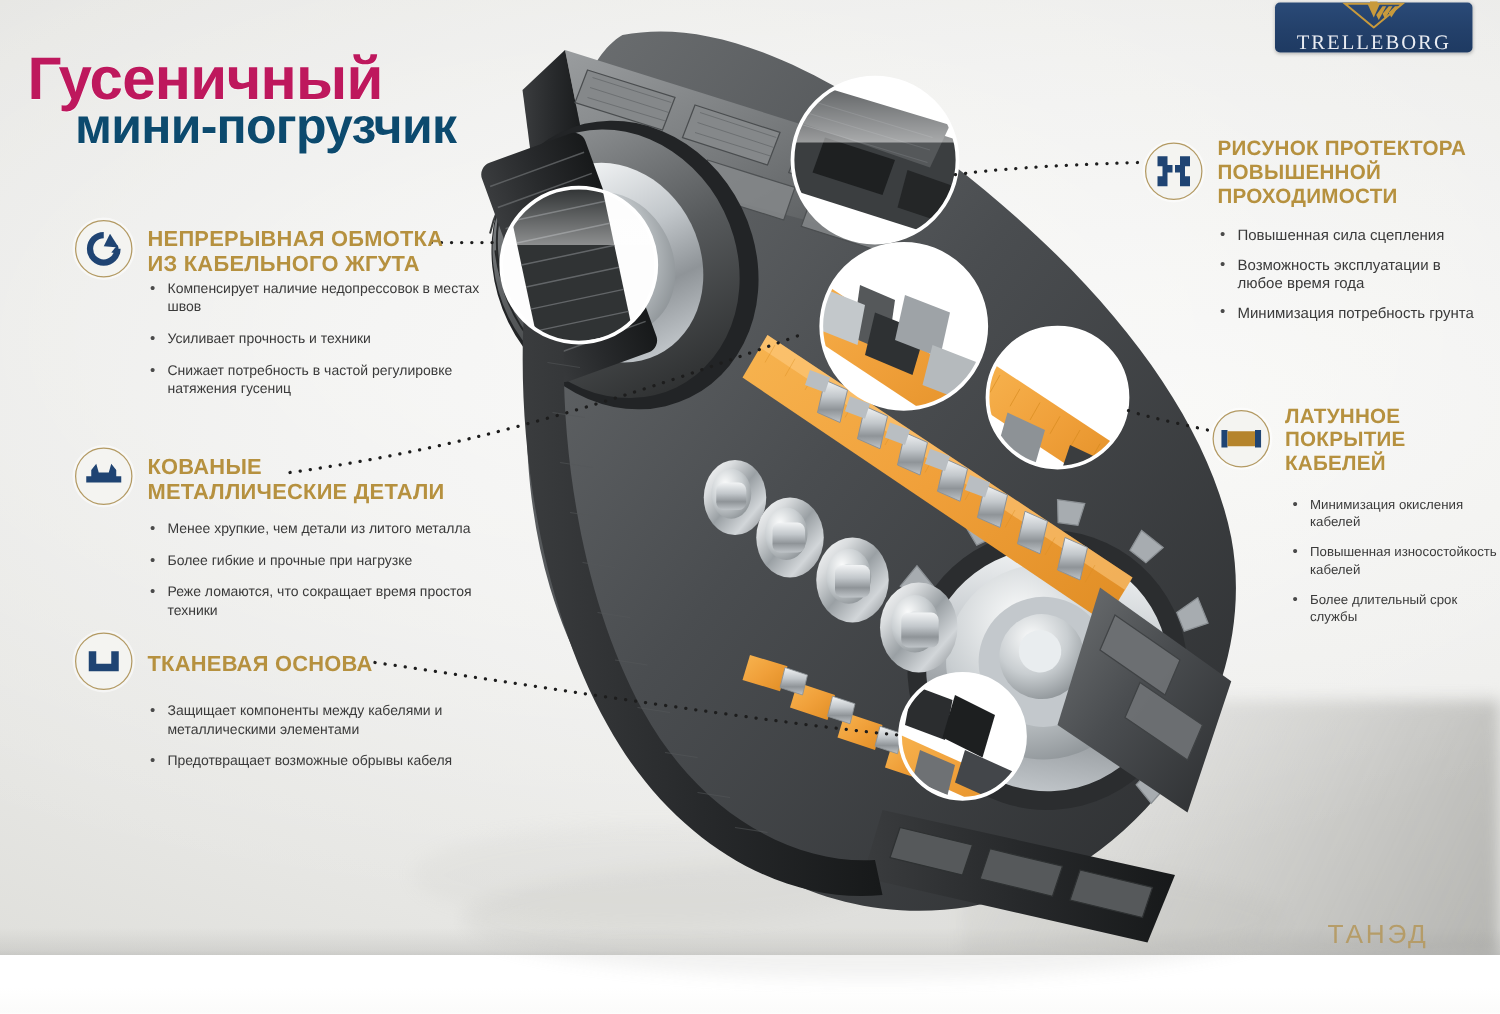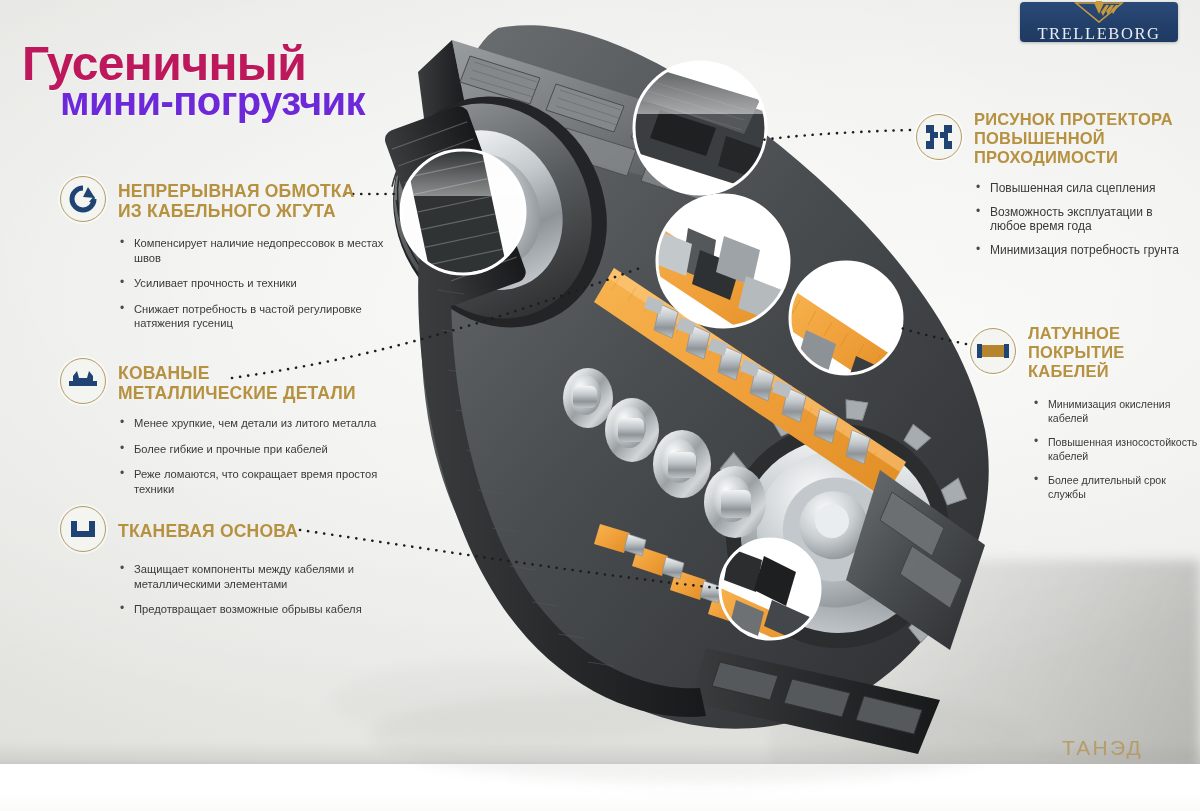--- a/index.html
+++ b/index.html
@@ -51,21 +51,21 @@
   }
 
   
   .title-wrap{ position:absolute; left:22px; top:44px; }
   .title-l1{
     font-size:48px; font-weight:bold; color:#be185d; letter-spacing:-0.6px;
     line-height:40px; font-family:"Liberation Sans", sans-serif;
     text-shadow:0 1px 0 rgba(255,255,255,.6);
   }
   .title-l2{
-    font-size:40px; font-weight:bold; color:#6d28d9; letter-spacing:-0.6px;
+    font-size:40px; font-weight:bold; color:#0c4a6e; letter-spacing:-0.6px;
     line-height:40px; margin-top:-3px; margin-left:38px;
     font-family:"Liberation Sans", sans-serif;
     text-shadow:0 1px 0 rgba(255,255,255,.5);
   }
 
   
   .callout{ position:absolute; }
   .callout-head{ display:flex; align-items:center; }
   .ico{
     width:46px; height:46px; border-radius:50%;
@@ -85,21 +85,21 @@
   .c-list li{
     position:relative; padding-left:16px; margin-bottom:11px;
     font-size:11.2px; line-height:14.5px; color:#3a3a3a;
   }
   .c-list li:before{
     content:"•"; position:absolute; left:2px; top:-1px; color:#4a4a4a; font-size:12px;
   }
 
   
   #c-winding{ left:60px; top:176px; width:330px; }
-  #c-winding .c-list{ margin-left:58px; margin-top:14px; }
+  #c-winding .c-list{ margin-left:58px; margin-top:2px; }
   #c-forged{ left:60px; top:358px; width:330px; }
   #c-forged .c-list{ margin-left:58px; margin-top:12px; }
   #c-fabric{ left:60px; top:506px; width:330px; }
   #c-fabric .c-list{ margin-left:58px; margin-top:10px; }
 
   
   #c-tread{ left:916px; top:106px; width:270px; }
   #c-tread .c-title{ font-size:16.5px; line-height:19px; }
   #c-tread .c-list{ margin-left:58px; margin-top:14px; }
   #c-tread .c-list li{ font-size:12px; line-height:14px; margin-bottom:10px; }
@@ -558,21 +558,21 @@
           <path d="M1,11 L5,11 L5,6 L9,1 L11,8 L19,8 L21,1 L25,6 L25,11 L29,11 L29,16 L1,16 Z" fill="#1f4473"></path>
         </svg>
       </div>
       <div class="c-title">
         <div>КОВАНЫЕ</div>
         <div>МЕТАЛЛИЧЕСКИЕ ДЕТАЛИ</div>
       </div>
     </div>
     <ul class="c-list">
       <li>Менее хрупкие, чем детали из литого металла</li>
-      <li>Более гибкие и прочные при кабелей</li>
+      <li>Более гибкие и прочные при нагрузке</li>
       <li>Реже ломаются, что сокращает время простоя техники</li>
     </ul>
   </div>
 
   <div class="callout" id="c-fabric">
     <div class="callout-head">
       <div class="ico">
         <svg width="26" height="18" viewBox="0 0 26 18">
           <path d="M1,1 L7,1 L7,11 L19,11 L19,1 L25,1 L25,17 L1,17 Z" fill="#1f4473"></path>
         </svg>

